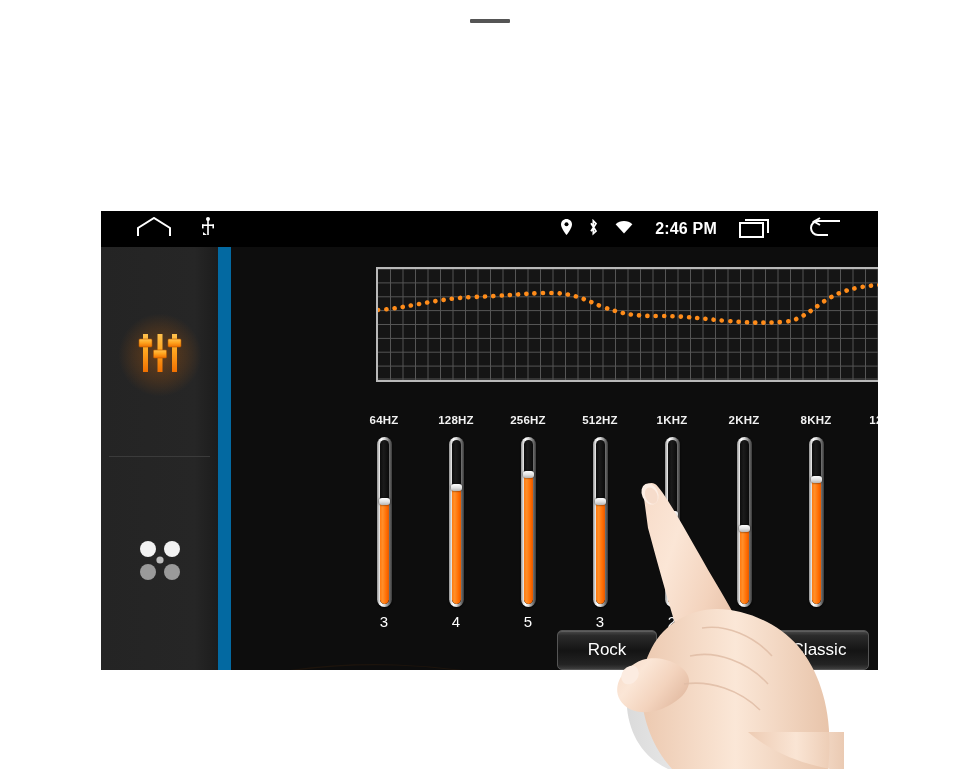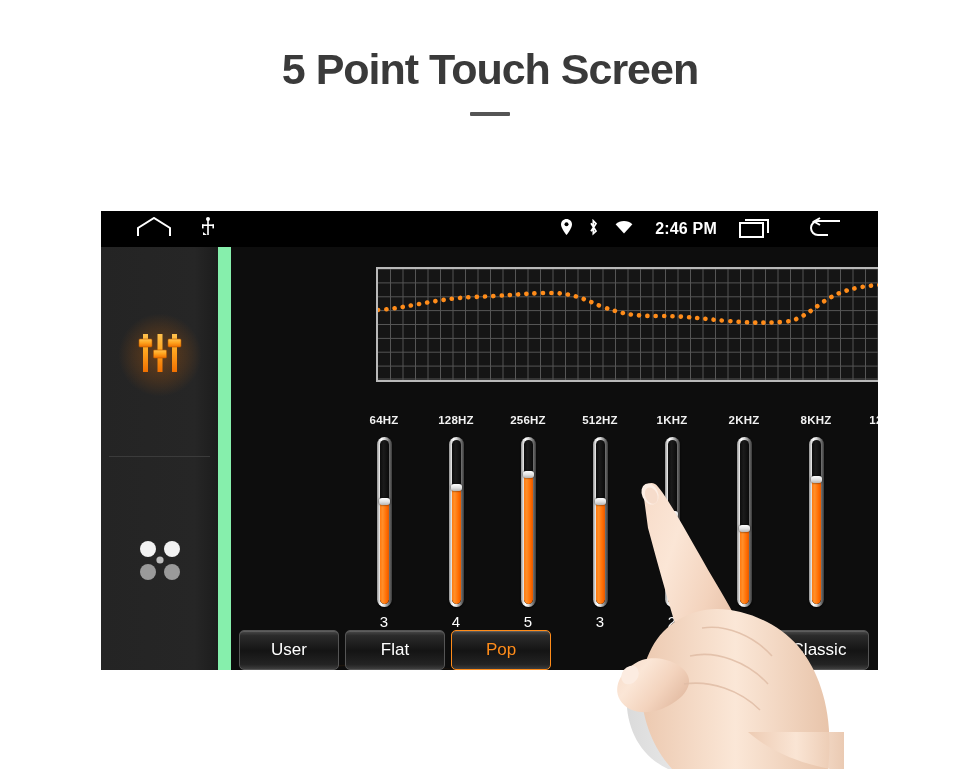--- a/index.html
+++ b/index.html
@@ -20,21 +20,21 @@
     width:40px;height:4px;background:#555;margin:19px auto 0;border-radius:1px;
   }
   .promo-sub{
     font-size:20px;color:#8a8a8a;line-height:1.55;margin:18px auto 0;
     width:920px;font-weight:400;
   }
 
   
   .device{
     position:absolute;left:101px;top:211px;width:777px;height:459px;
-    background:#86efac;overflow:hidden;
+    background:#0369a1;overflow:hidden;
   }
 
   
   .statusbar{
     position:absolute;left:0;top:0;width:777px;height:36px;background:#000;
     display:flex;align-items:center;
   }
   .sb-left{display:flex;align-items:center;gap:30px;margin-left:36px;}
   .sb-right{display:flex;align-items:center;gap:16px;margin-left:auto;margin-right:36px;}
   .sb-ico{display:block;}
@@ -123,21 +123,20 @@
   }
   .preset.active{border:1px solid #ff8c1a;color:#ff8c1a;}
 
   
   .hand{position:absolute;left:598px;top:432px;width:260px;height:337px;pointer-events:none;}
 </style>
 </head>
 <body>
 
 <div class="promo-header">
-  <h1 class="promo-title">5 Point Touch Screen</h1>
   <div class="promo-rule"></div>
 </div>
 
 <div class="device">
 
   <div class="statusbar">
     <div class="sb-left">
       <span class="sb-ico">
         <svg width="34" height="20" viewBox="0 0 34 20">
             <polyline points="1,19 1,11 17,1 33,11 33,19" fill="none" stroke="#fff" stroke-width="2"></polyline>
@@ -393,23 +392,21 @@
             <div class="fill" style="height:85%"></div>
           </div>
           <div class="thumb" style="top:21.5px"></div>
         </div>
         <div class="val">6</div>
       </div>
 
     </div>
 
     <div class="presets">
-      <div class="preset" style="left:0px">User</div>
-      <div class="preset" style="left:106px">Flat</div>
-      <div class="preset active" style="left:212px">Pop</div>
+      <div class="preset" style="left:318px">Rock</div>
       <div class="preset" style="left:424px"></div>
       <div class="preset" style="left:530px">Classic</div>
     </div>
 
   </div>
 </div>
 
 <svg class="hand" viewBox="0 0 260 337">
   <defs>
     <linearGradient id="skin" x1="0" y1="0" x2="1" y2="0.6">

